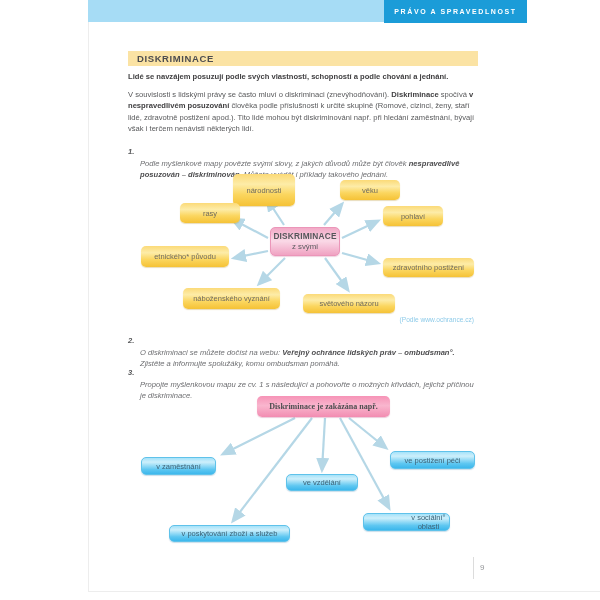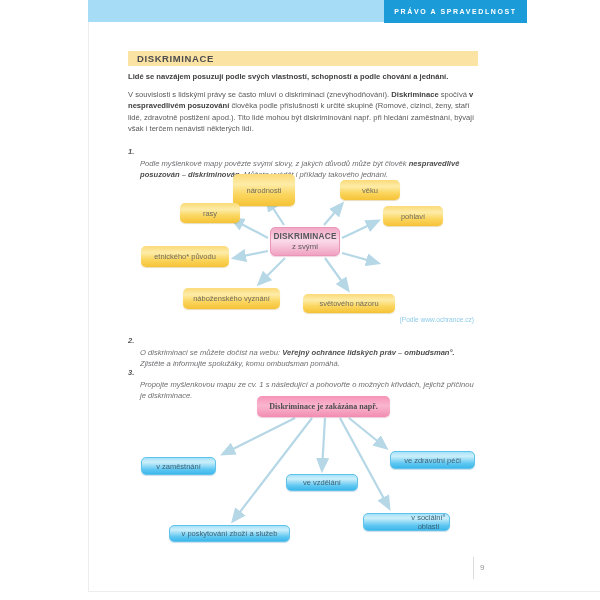--- a/index.html
+++ b/index.html
@@ -118,20 +118,21 @@
       <line x1="214" y1="81" x2="250" y2="91" marker-end="url(#ah1)"></line>
       <line x1="157" y1="86" x2="131" y2="112" marker-end="url(#ah1)"></line>
       <line x1="197" y1="86" x2="220" y2="118" marker-end="url(#ah1)"></line>
     </g>
   </svg>
   <div class="node ynode" style="left:105px;top:2px;width:62px;height:32px;">národnosti</div>
   <div class="node ynode" style="left:188px;top:8px;width:60px;height:20px;margin-left:24px;">věku</div>
   <div class="node ynode" style="left:52px;top:31px;width:60px;height:20px;">rasy</div>
   <div class="node ynode" style="left:255px;top:34px;width:60px;height:20px;">pohlaví</div>
   <div class="node ynode" style="left:13px;top:74px;width:88px;height:21px;">etnického* původu</div>
+  <div class="node ynode" style="left:255px;top:86px;width:91px;height:19px;">zdravotního postižení</div>
   <div class="node ynode" style="left:175px;top:122px;width:92px;height:19px;">světového názoru</div>
   <div class="node ynode" style="left:55px;top:116px;width:97px;height:21px;">náboženského vyznání</div>
   <div class="node pnode-center">
     <span class="l1">DISKRIMINACE</span>
     <span class="l2">z svými</span>
   </div>
   <div class="map-caption">(Podle www.ochrance.cz)</div>
 </div>
 
 <div class="abs task task2">
@@ -154,20 +155,20 @@
     <g stroke="#b5d7e6" stroke-width="2.2">
       <line x1="167" y1="23" x2="95" y2="59" marker-end="url(#ah2)"></line>
       <line x1="184" y1="23" x2="105" y2="126" marker-end="url(#ah2)"></line>
       <line x1="197" y1="23" x2="194" y2="75" marker-end="url(#ah2)"></line>
       <line x1="212" y1="23" x2="261" y2="113" marker-end="url(#ah2)"></line>
       <line x1="221" y1="23" x2="258" y2="53" marker-end="url(#ah2)"></line>
     </g>
   </svg>
   <div class="node pnode-root">Diskriminace je zakázána např.</div>
   <div class="node bnode" style="left:13px;top:62px;width:75px;height:18px;">v zaměstnání</div>
-  <div class="node bnode" style="left:262px;top:56px;width:85px;height:18px;">ve zdravotní péči</div>
+  <div class="node bnode" style="left:262px;top:56px;width:85px;height:18px;">ve postižení péči</div>
   <div class="node bnode" style="left:158px;top:79px;width:72px;height:17px;">ve vzdělání</div>
   <div class="node bnode" style="left:235px;top:118px;width:87px;height:18px;padding-left:44px;">v sociální° oblasti</div>
   <div class="node bnode" style="left:41px;top:130px;width:121px;height:17px;">v poskytování zboží a služeb</div>
 </div>
 
 <div class="abs footer-line"></div>
 <div class="abs page-num">9</div>
 
 </body></html>

